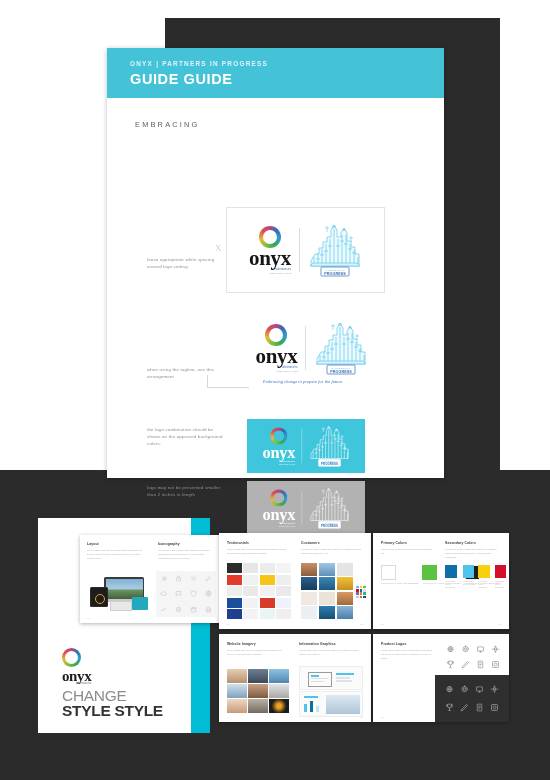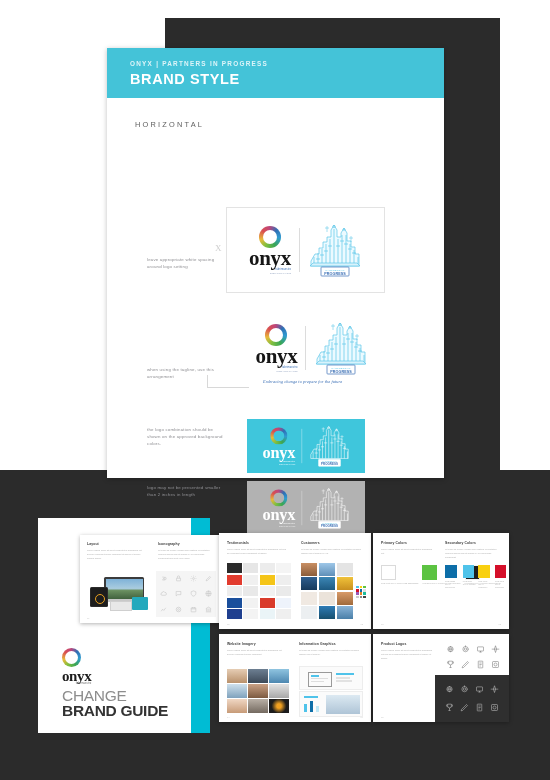--- a/index.html
+++ b/index.html
@@ -118,24 +118,24 @@
 <body>
 
 <div class="band-top"></div>
 <div class="band-top-left"></div>
 <div class="band-top-right"></div>
 
 <div class="brand-page">
 
   <div class="bg-header">
     <div class="bg-kicker">ONYX | PARTNERS IN PROGRESS</div>
-    <div class="bg-title">BRAND STYLE</div>
-  </div>
-
-  <div class="bg-section-label">HORIZONTAL</div>
+    <div class="bg-title">GUIDE GUIDE</div>
+  </div>
+
+  <div class="bg-section-label">EMBRACING</div>
 
   <div class="row">
     <div class="cap" style="left:40px;top:127px;">leave appropriate white spacing around logo setting</div>
 
     <div class="frame" style="left:119px;top:78px;width:159px;height:86px;">
       <div class="lockup" style="transform:scale(1.0);">
         <div class="lk-left">
           <div class="ring" style="width:22px;height:22px;border:4px solid transparent;
                       background:
                         linear-gradient(#fff,#fff) padding-box,
@@ -291,21 +291,21 @@
   <div class="wsg-ring" style="border:3px solid transparent;
               background:
                 linear-gradient(#fff,#fff) padding-box,
                 conic-gradient(from 150deg,#3aa655 0deg,#7fbf3f 55deg,#e8b93a 105deg,#d94f4f 160deg,#c0457a 205deg,#2f6fb5 255deg,#2f9bd1 305deg,#3aa655 360deg) border-box;"></div>
   <div class="wsg-word">
     <span>onyx</span>
     <span class="sub">fabrimaestro</span>
   </div>
 </div>
 <div class="wsg-t1">CHANGE</div>
-<div class="wsg-t2">BRAND GUIDE</div>
+<div class="wsg-t2">STYLE STYLE</div>
 
 <div class="card" style="left:80px;top:535px;width:140px;height:88px;">
   <div style="position:absolute;left:7px;top:7px;width:58px;">
     <div class="mini-h">Layout</div>
     <div class="mini-p">Lorem ipsum dolor sit amet consectetur adipiscing elit sed do eiusmod tempor incididunt ut labore et dolore magna aliqua.</div>
   </div>
   <div style="position:absolute;left:78px;top:7px;width:56px;">
     <div class="mini-h">Iconography</div>
     <div class="mini-p">Ut enim ad minim veniam quis nostrud exercitation ullamco laboris nisi ut aliquip ex ea commodo consequat duis aute irure dolor.</div>
   </div>

